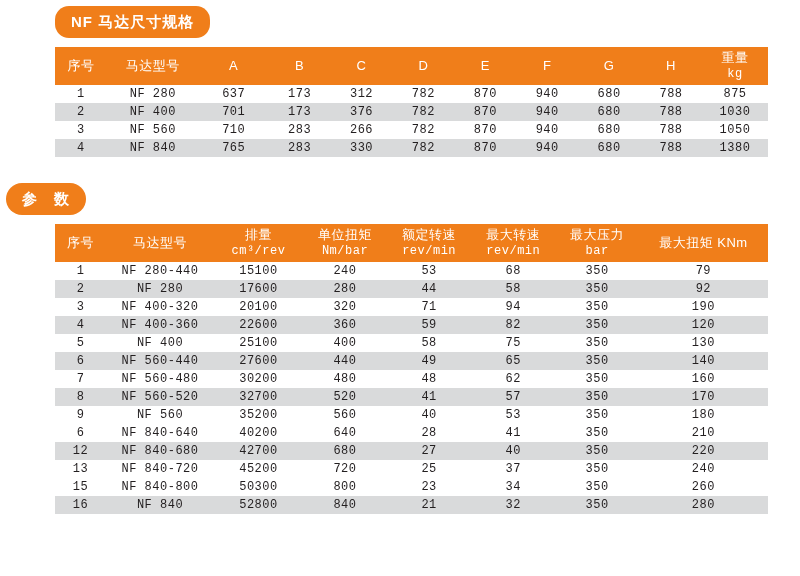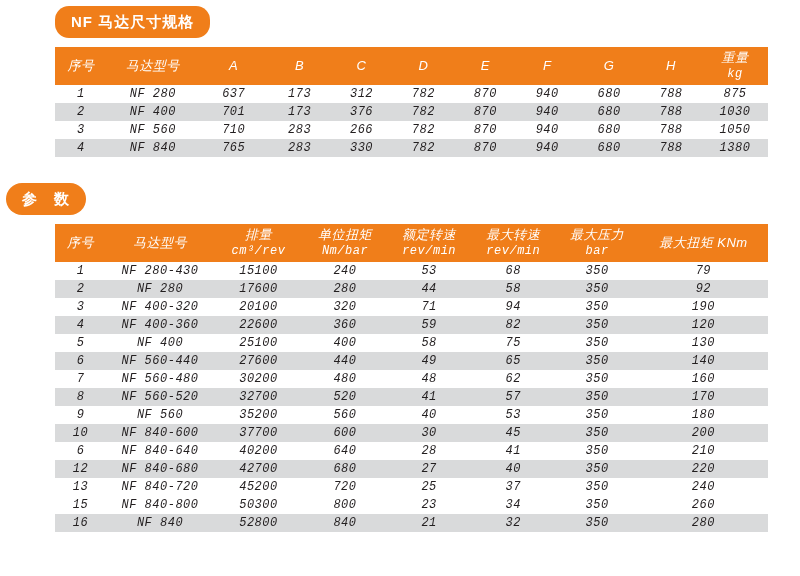--- a/index.html
+++ b/index.html
@@ -45,21 +45,20 @@
     position: absolute;
     left: 6px;
     top: 183px;
   }
 
   
   table.data {
     border-collapse: collapse;
     font-size: 12.5px;
     table-layout: fixed;
-    font-style: italic;
   }
   table.data th {
     background: #f07e1a;
     color: #ffffff;
     font-weight: normal;
     text-align: center;
     vertical-align: middle;
     padding: 3px 2px;
     line-height: 1.25;
     letter-spacing: 0.5px;
@@ -268,21 +267,21 @@
             <span class="unit mono">bar</span>
           </th>
           <th>
             <span class="hdr-main">最大扭矩 KNm</span>
           </th>
         </tr>
       </thead>
       <tbody>
         <tr class="odd">
           <td class="mono">1</td>
-          <td class="mono">NF 280-430</td>
+          <td class="mono">NF 280-440</td>
           <td class="mono">15100</td>
           <td class="mono">240</td>
           <td class="mono">53</td>
           <td class="mono">68</td>
           <td class="mono">350</td>
           <td class="mono">79</td>
         </tr>
         <tr class="even">
           <td class="mono">2</td>
           <td class="mono">NF 280</td>
@@ -356,30 +355,20 @@
         <tr class="odd">
           <td class="mono">9</td>
           <td class="mono">NF 560</td>
           <td class="mono">35200</td>
           <td class="mono">560</td>
           <td class="mono">40</td>
           <td class="mono">53</td>
           <td class="mono">350</td>
           <td class="mono">180</td>
         </tr>
-        <tr class="even">
-          <td class="mono">10</td>
-          <td class="mono">NF 840-600</td>
-          <td class="mono">37700</td>
-          <td class="mono">600</td>
-          <td class="mono">30</td>
-          <td class="mono">45</td>
-          <td class="mono">350</td>
-          <td class="mono">200</td>
-        </tr>
         <tr class="odd">
           <td class="mono">6</td>
           <td class="mono">NF 840-640</td>
           <td class="mono">40200</td>
           <td class="mono">640</td>
           <td class="mono">28</td>
           <td class="mono">41</td>
           <td class="mono">350</td>
           <td class="mono">210</td>
         </tr>

